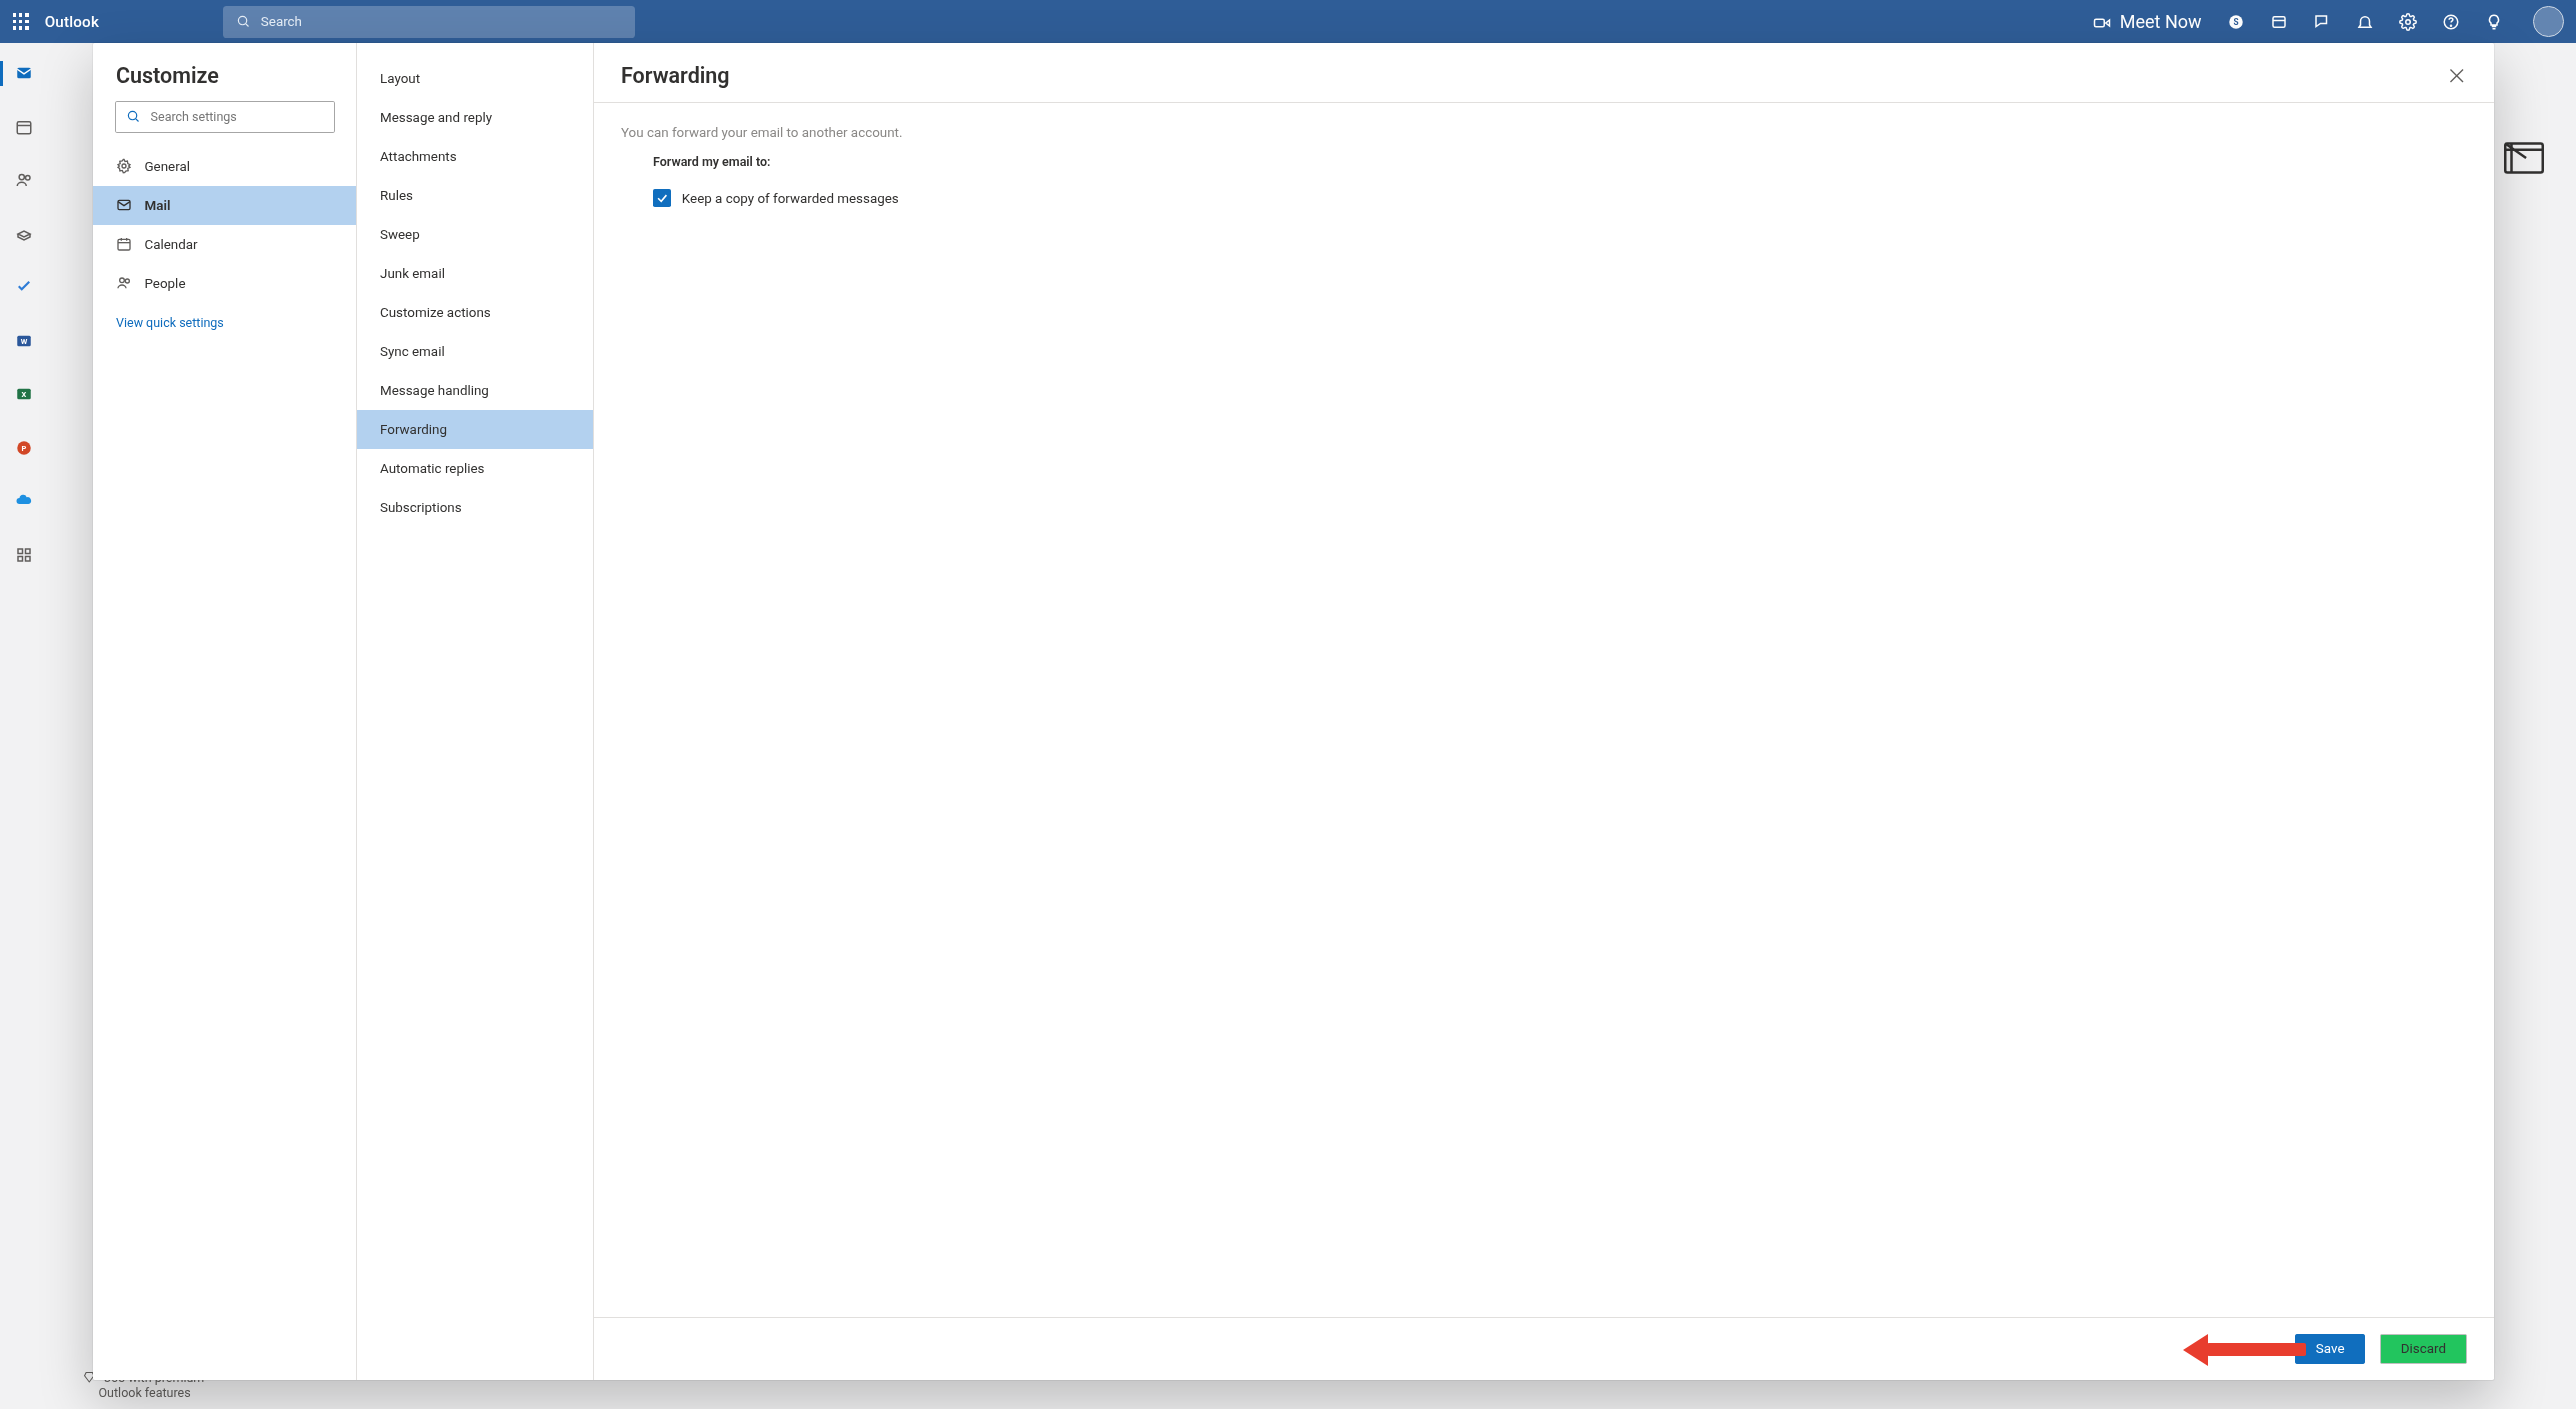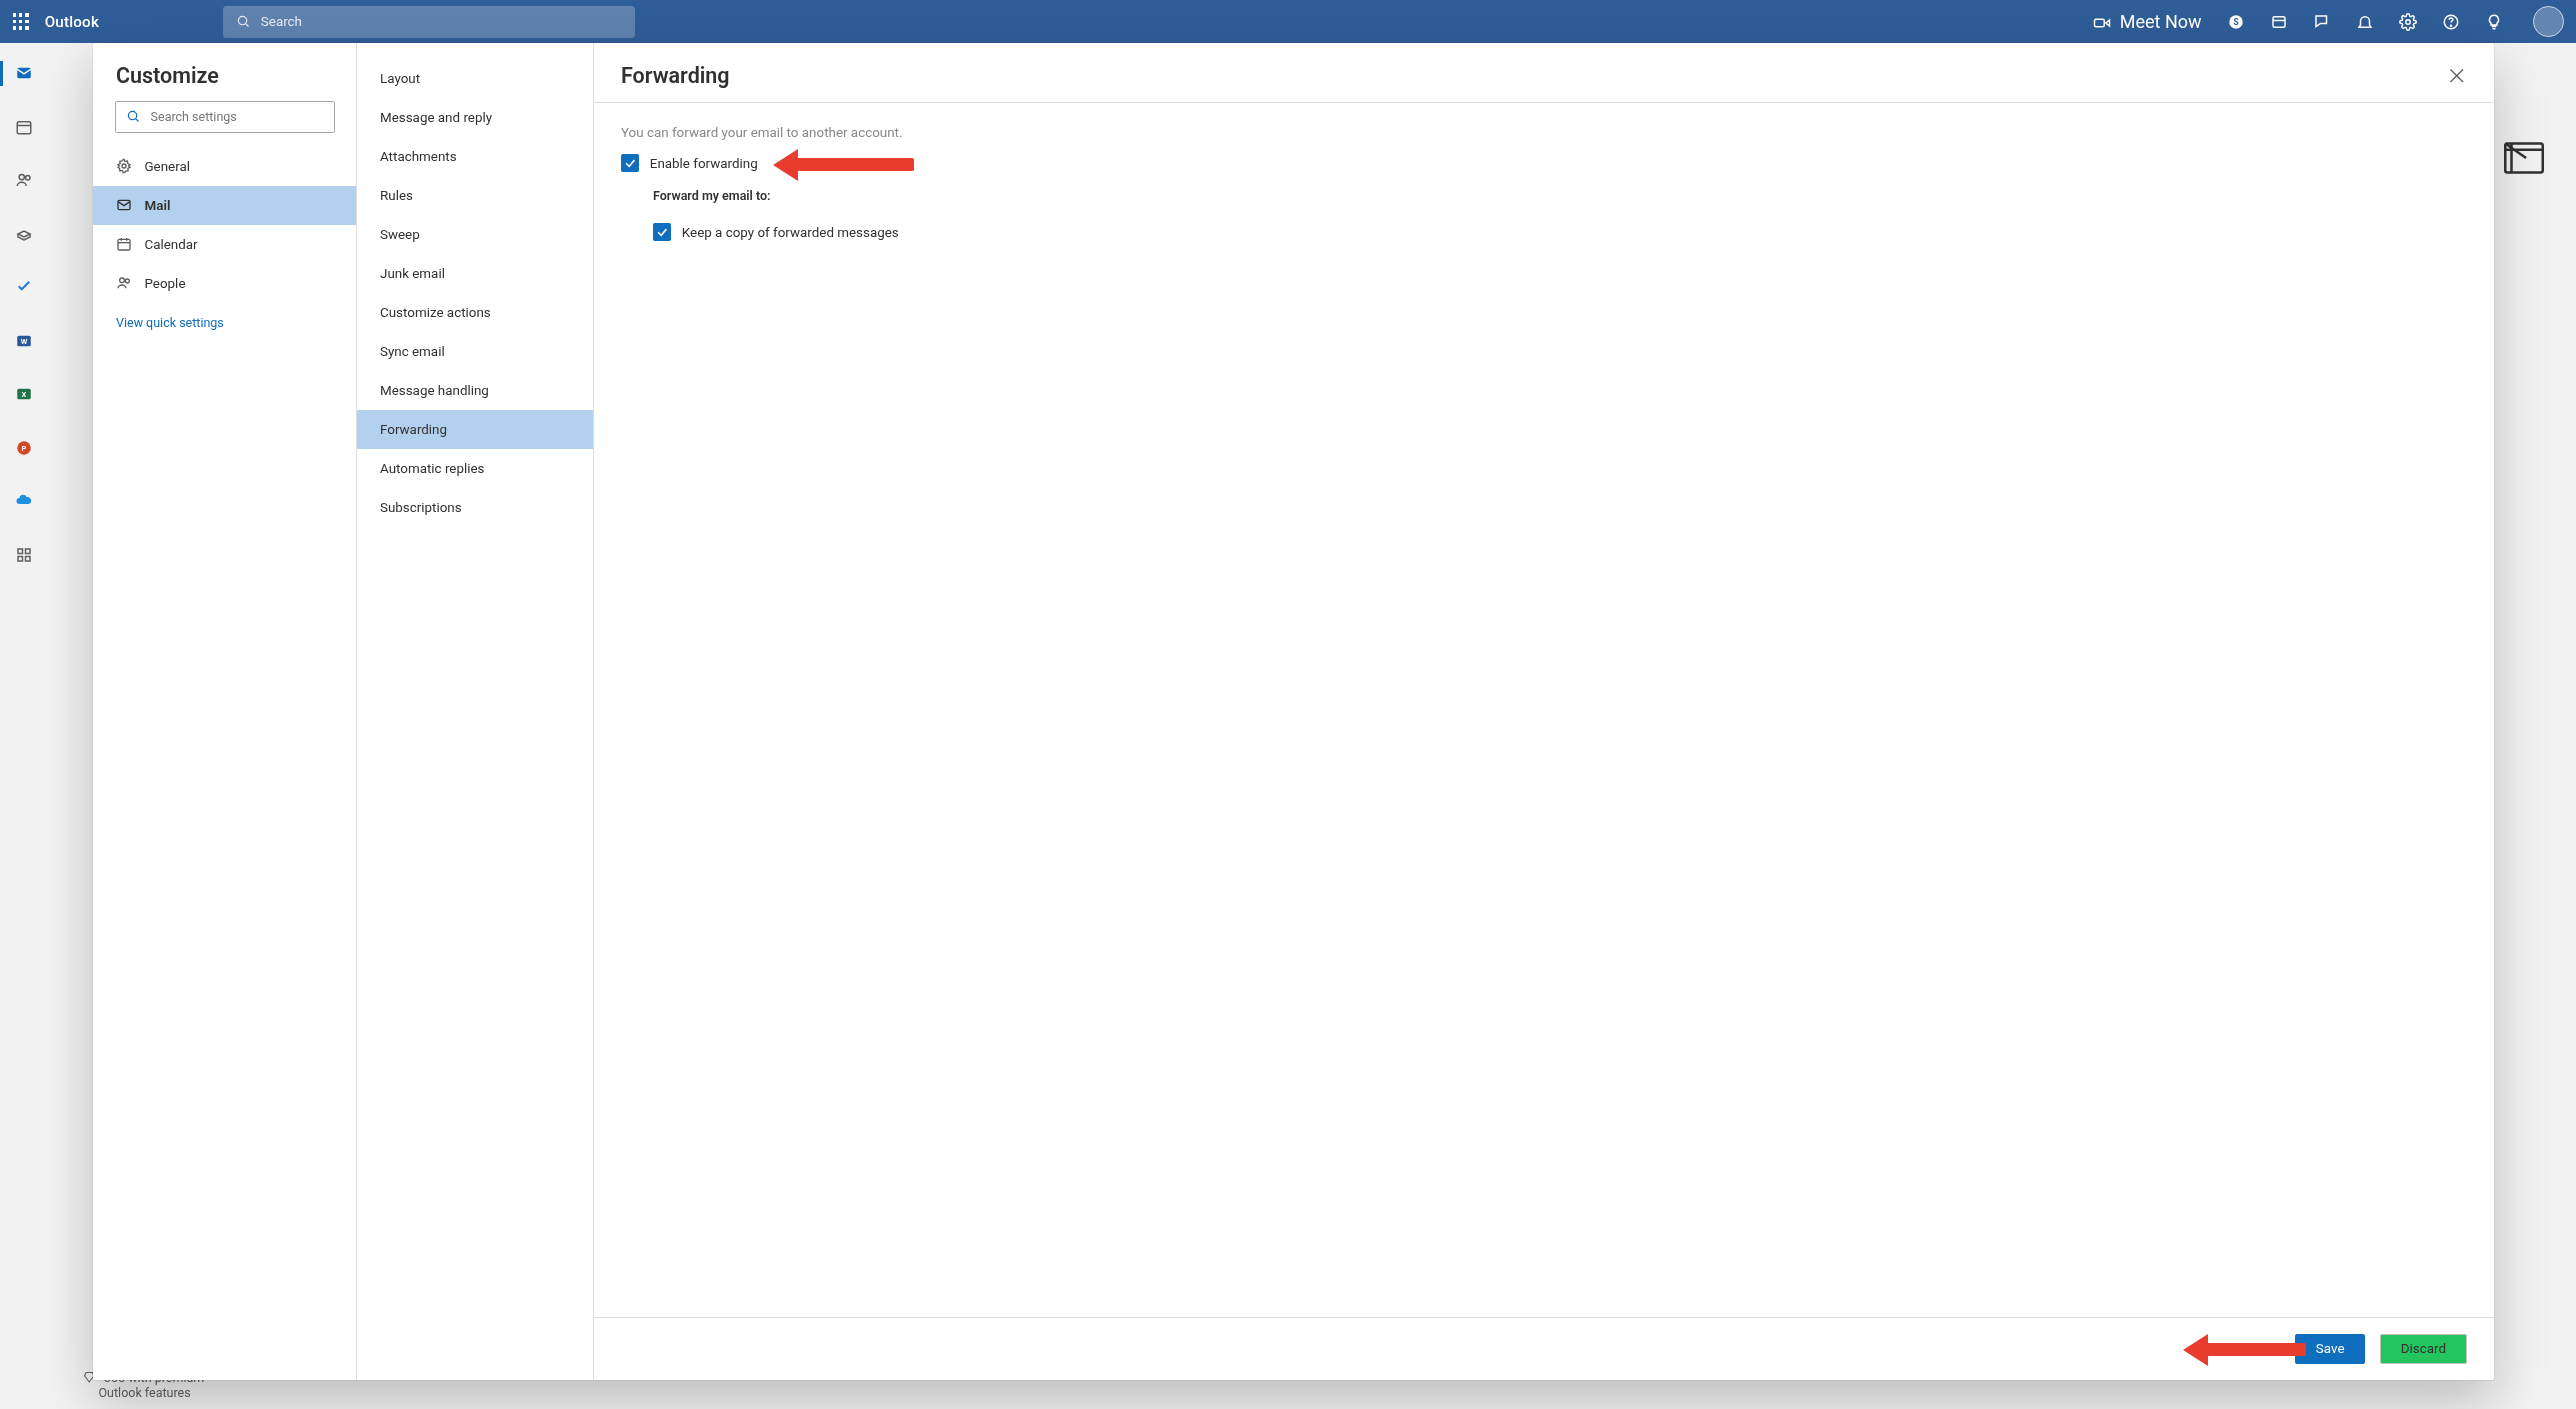--- a/index.html
+++ b/index.html
@@ -338,33 +338,20 @@
         <svg viewBox="0 0 24 24" fill="none" stroke="currentColor" stroke-width="1.5">
             <line x1="5" y1="5" x2="19" y2="19"></line>
             <line x1="19" y1="5" x2="5" y2="19"></line>
           </svg>
       </div>
     </div>
 
     <div class="body">
       <div class="desc">You can forward your email to another account.</div>
 
-      <div class="checkbox" style="position:relative;">
-        <div class="box">
-          <svg viewBox="0 0 24 24" fill="none" stroke="currentColor" stroke-width="3">
-              <polyline points="4 12 10 18 20 6"></polyline>
-            </svg>
-        </div>
-        <span>Enable forwarding</span>
-
-        <div class="arrow left" style="left:152px;top:-5.4px;">
-          <div class="head"></div>
-            <div class="shaft" style="width:117px;"></div>
-        </div>
-      </div>
 
       <div class="fldlabel">Forward my email to:</div>
 
       <div class="checkbox keep">
         <div class="box">
           <svg viewBox="0 0 24 24" fill="none" stroke="currentColor" stroke-width="3">
               <polyline points="4 12 10 18 20 6"></polyline>
             </svg>
         </div>
         <span>Keep a copy of forwarded messages</span>

